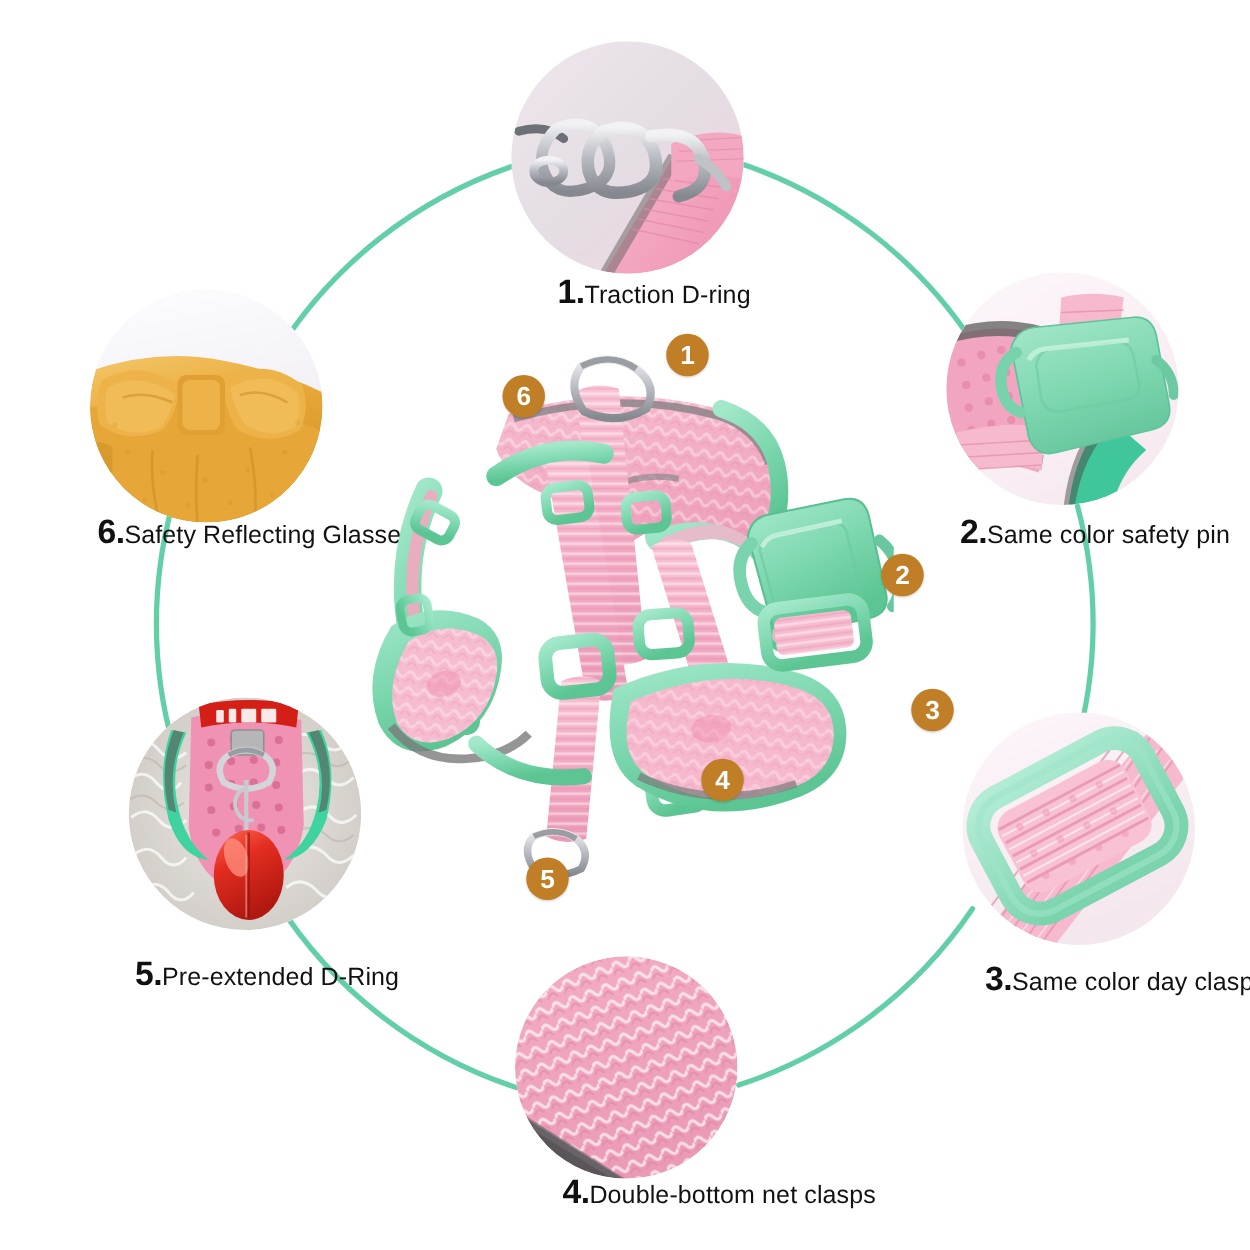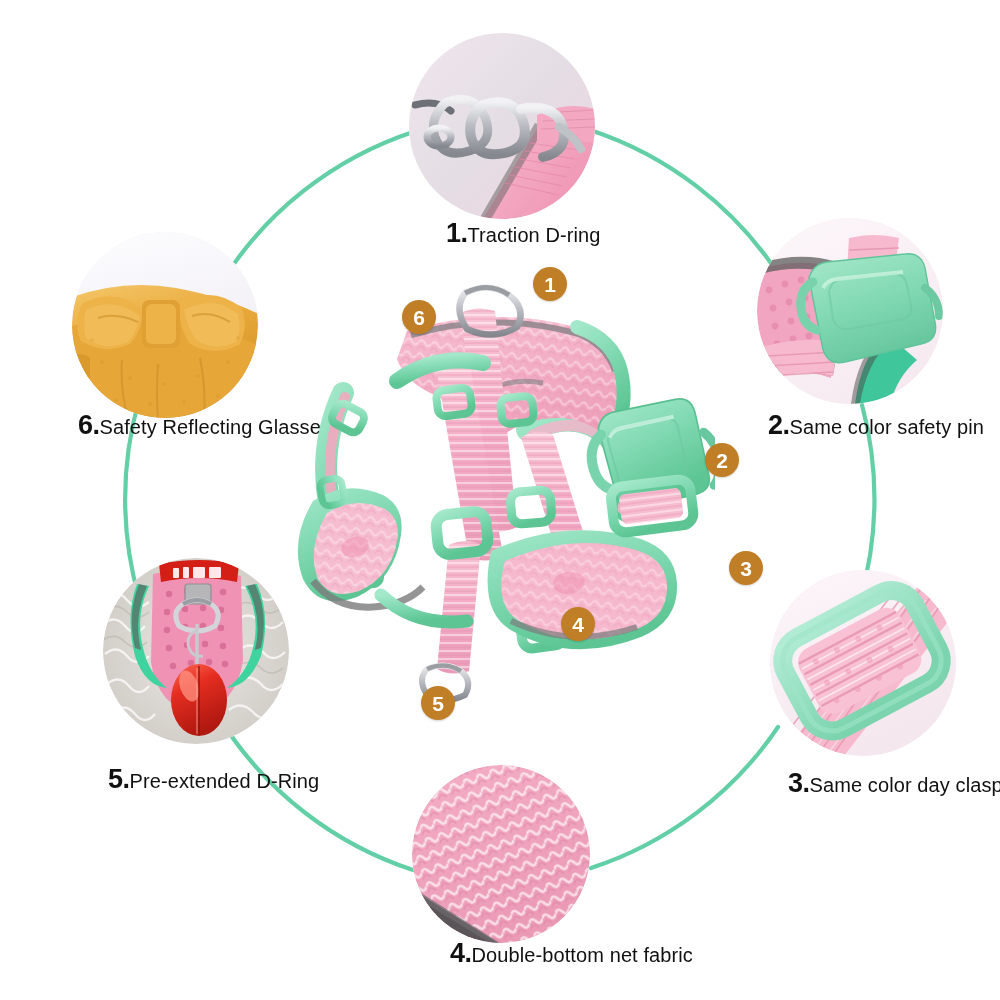--- a/index.html
+++ b/index.html
@@ -322,21 +322,21 @@
               <path d="M-8 164 l20 12"></path>
           </g>
           <g stroke="#9cf0cf" stroke-width="1.6" opacity=".8">
             <path d="M-8 152 l38 24"></path>
               <path d="M-8 160 l26 16"></path>
           </g>
         </g>
       </svg>
     </div>
     <div class="caption" style="left:450px;top:938px;">
-      <span class="num">4.</span><span class="txt">Double-bottom net fabric</span>
+      <span class="num">4.</span><span class="txt">Double-bottom net clasps</span>
     </div>
   </div>
 
   <div class="callout">
     <div class="photo" style="left:103px;top:558px;width:186px;height:186px;">
       <svg class="inner" viewBox="0 0 186 186" aria-hidden="true">
         <defs>
           <radialGradient id="g5fur" cx="0.5" cy="0.5" r="0.6">
             <stop offset="0" stop-color="#e9e6e2"></stop>
             <stop offset="1" stop-color="#cfcac4"></stop>

